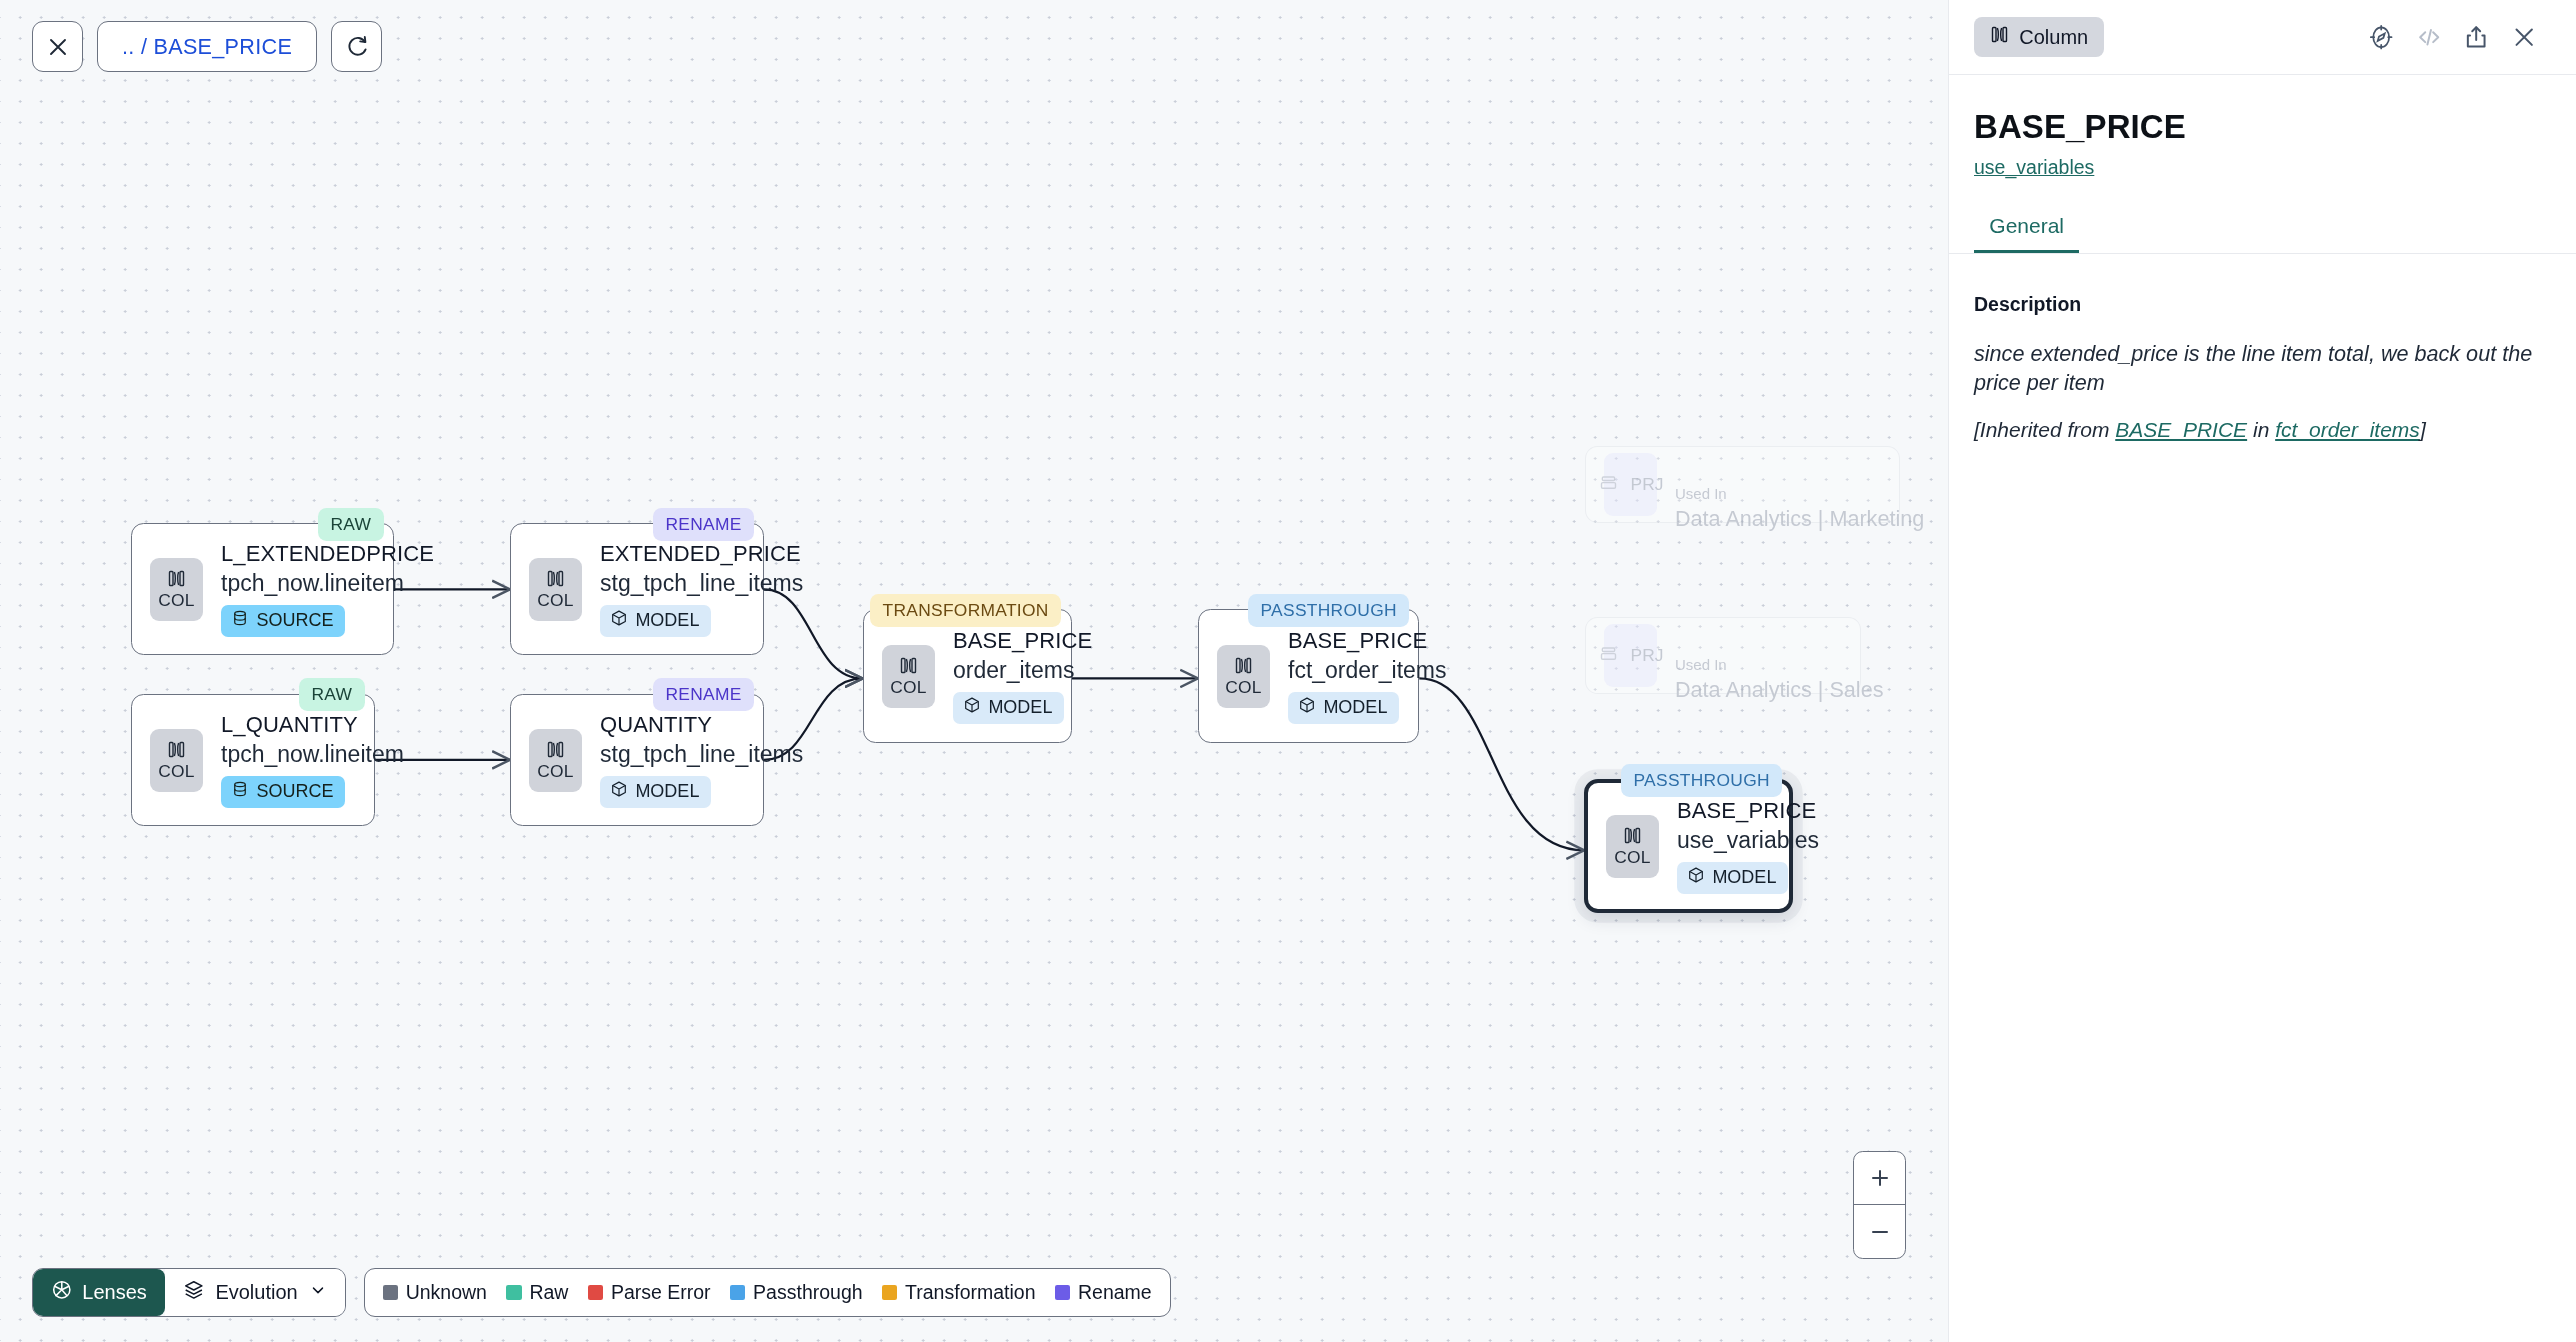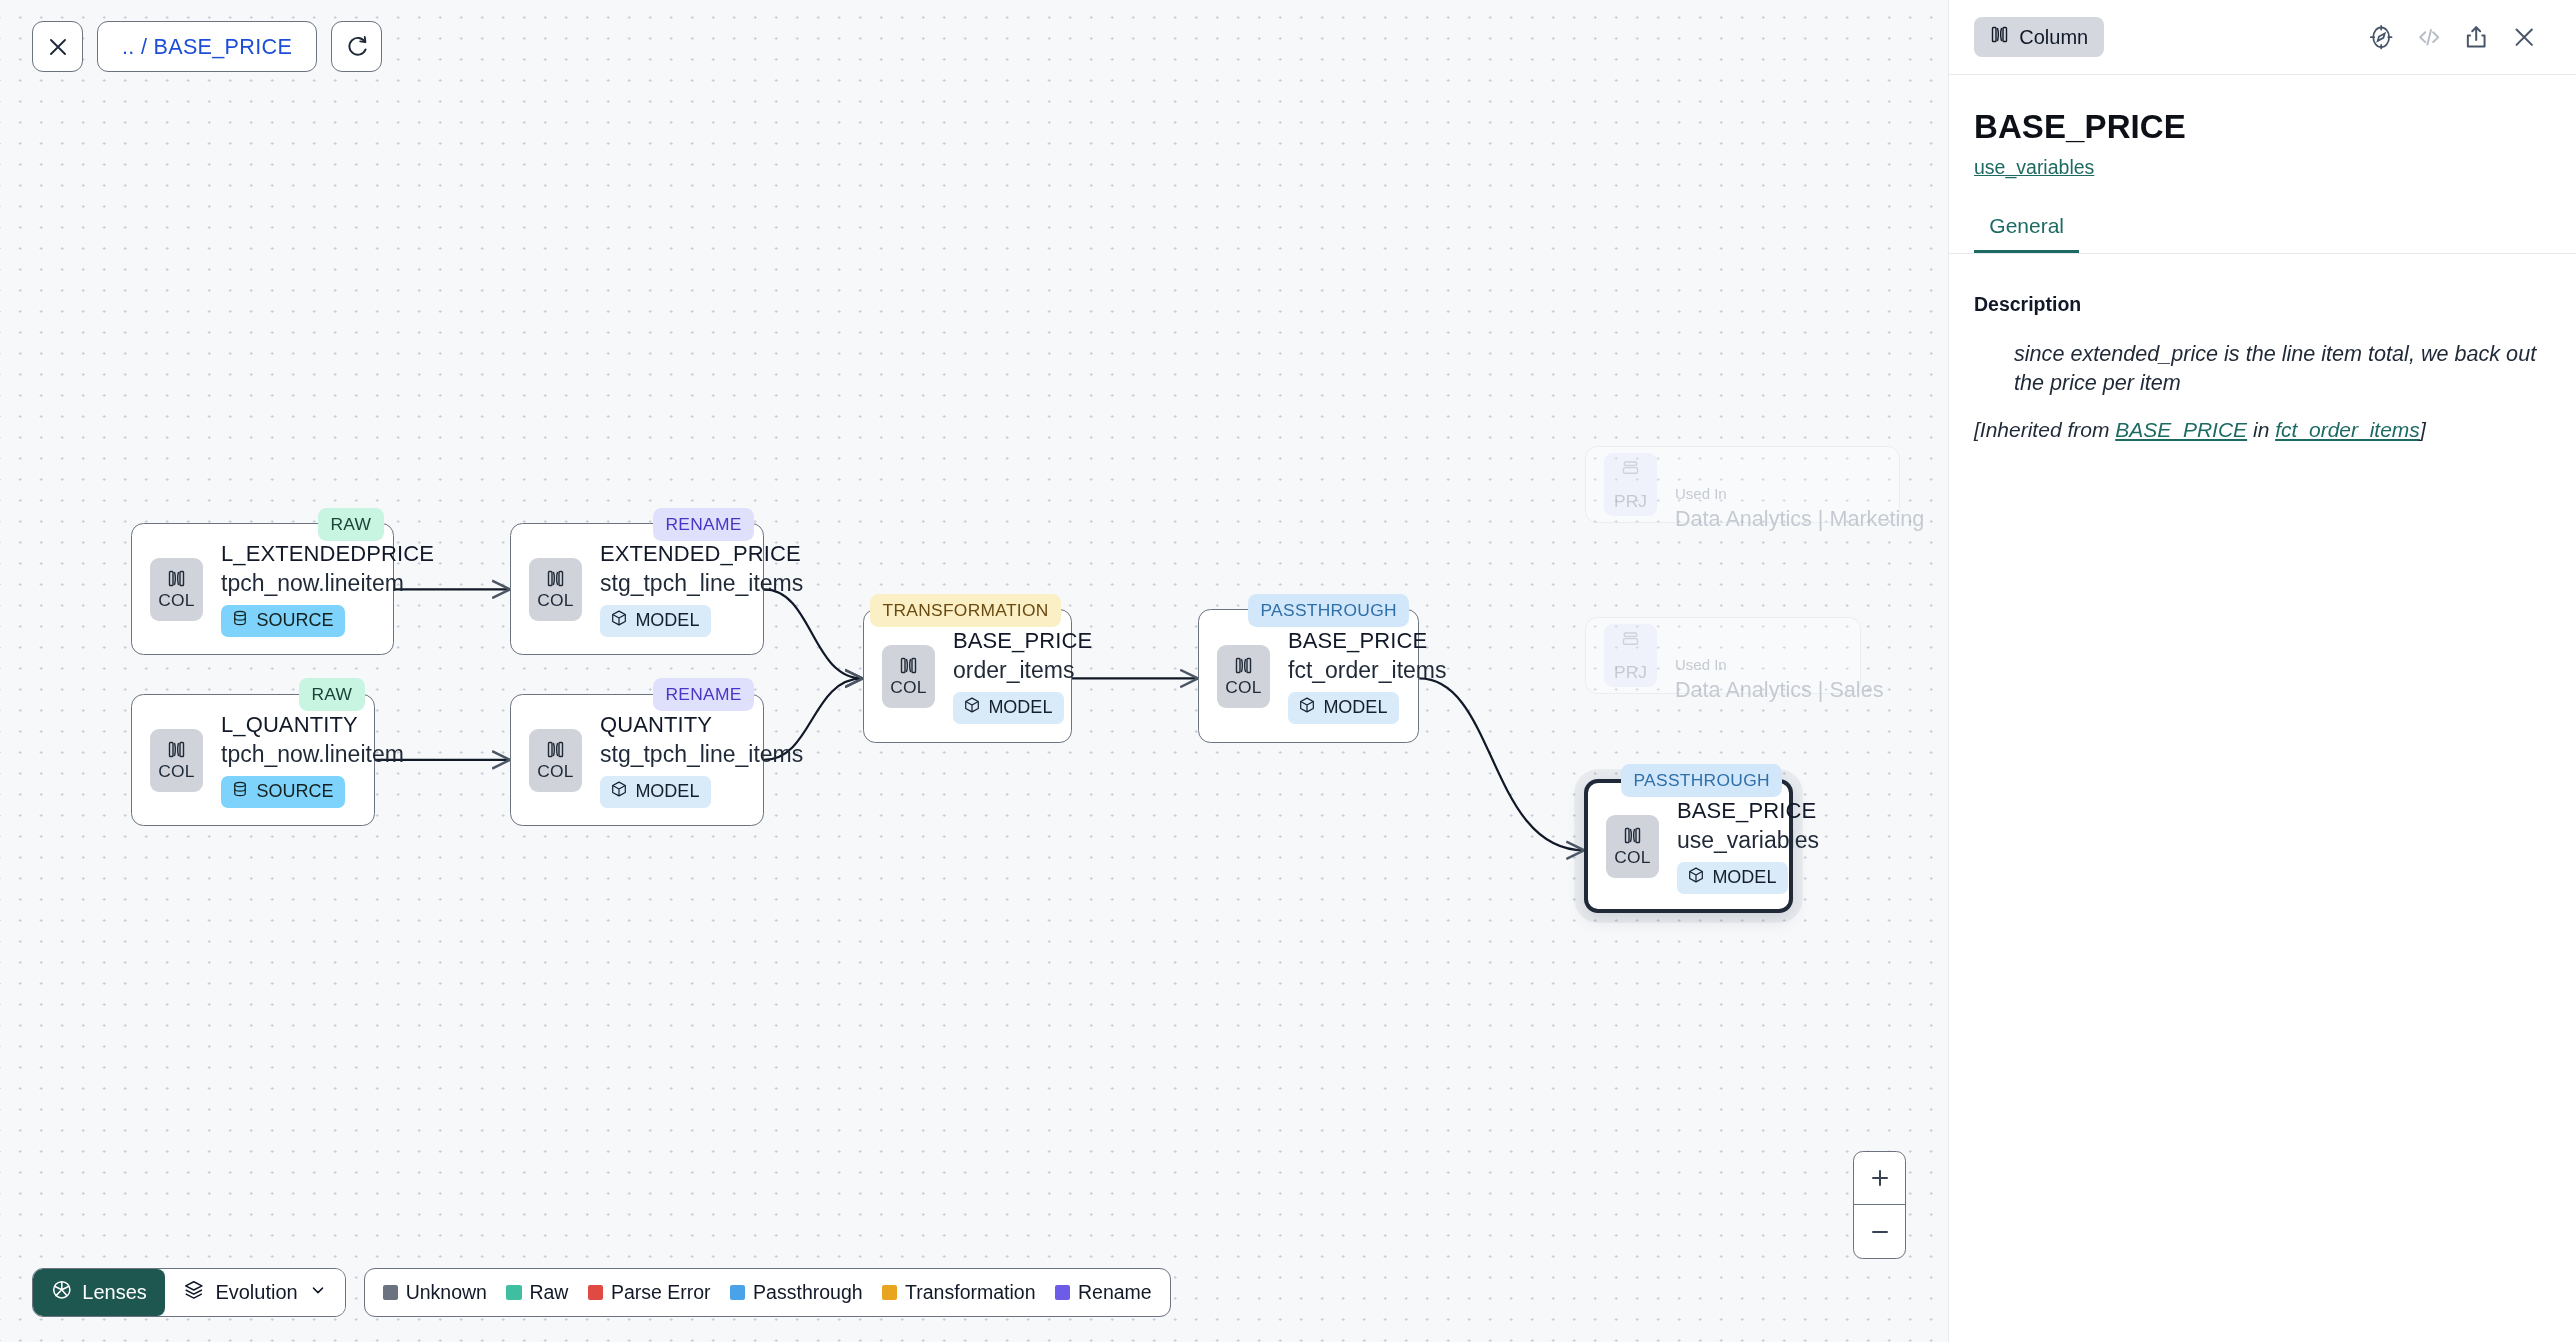--- a/index.html
+++ b/index.html
@@ -82,21 +82,21 @@
     position: absolute; z-index: 10;
     background: rgba(255,255,255,0.40);
     border: 1.7px solid rgba(120,130,150,0.16);
     border-radius: 12.5px;
     display: flex; align-items: center; padding: 0 18px;
     opacity: .62;
   }
   .usedin .prj-badge {
     width: 53px; height: 63px; flex: 0 0 53px;
     background: rgba(222,224,251,0.55); border-radius: 9px;
-    display: flex; flex-direction: column; align-items: center; justify-content: center; gap: 12px;
+    display: flex; align-items: center; justify-content: center; gap: 12px;
   }
   .usedin .prj-badge .lbl { font-size: 17.4px; color: #a6adbb; line-height: 1; }
   .usedin .u-body { margin-left: 18px; display: flex; flex-direction: column; gap: 4.2px; }
   .usedin .u-top { font-size: 15px; color: #a8aebb; margin-top: 48px; }
   .usedin .u-main { font-size: 21.6px; color: #a8aebb; white-space: nowrap; }
 
   
   .edges { position: absolute; inset: 0; z-index: 15; pointer-events: none; }
 
   
@@ -139,21 +139,21 @@
   }
   .head-icons { display: flex; align-items: center; gap: 21px; }
   .head-icons .ic { cursor: pointer; display: flex; align-items: center; }
   .panel-title { font-size: 33px; font-weight: bold; color: #0d1117; padding: 33px 39px 0 25px; letter-spacing: 0.1px; }
   .panel-sublink { padding: 9.7px 39px 0 25px; }
   .panel-sublink a { font-size: 19.5px; color: #1d6a63; text-decoration: underline; cursor: pointer; }
   .tabs { margin-top: 35px; padding: 0 25px; border-bottom: 1.4px solid #e8eaee; display: flex; }
   .tab { font-size: 21px; color: #1d6a63; padding: 0 15.3px 12.5px; border-bottom: 3.5px solid #1d6a63; cursor: pointer; }
   .section { padding: 39px 39px 0 25px; }
   .section-label { font-size: 19.5px; font-weight: bold; color: #111827; }
-  .desc { margin-top: 24px; font-size: 21.6px; font-style: italic; color: #1f2937; line-height: 1.32; max-width: 571px; margin-left: 40px; }
+  .desc { margin-top: 24px; font-size: 21.6px; font-style: italic; color: #1f2937; line-height: 1.32; max-width: 571px; }
   .inherited { margin-top: 21px; font-size: 21px; font-style: italic; color: #1f2937; }
   .inherited a { color: #1d6a63; text-decoration: underline; font-style: italic; cursor: pointer; }
 </style>
 </head>
 <body>
 
 <div id="app">
 
   <div class="canvas">
 

